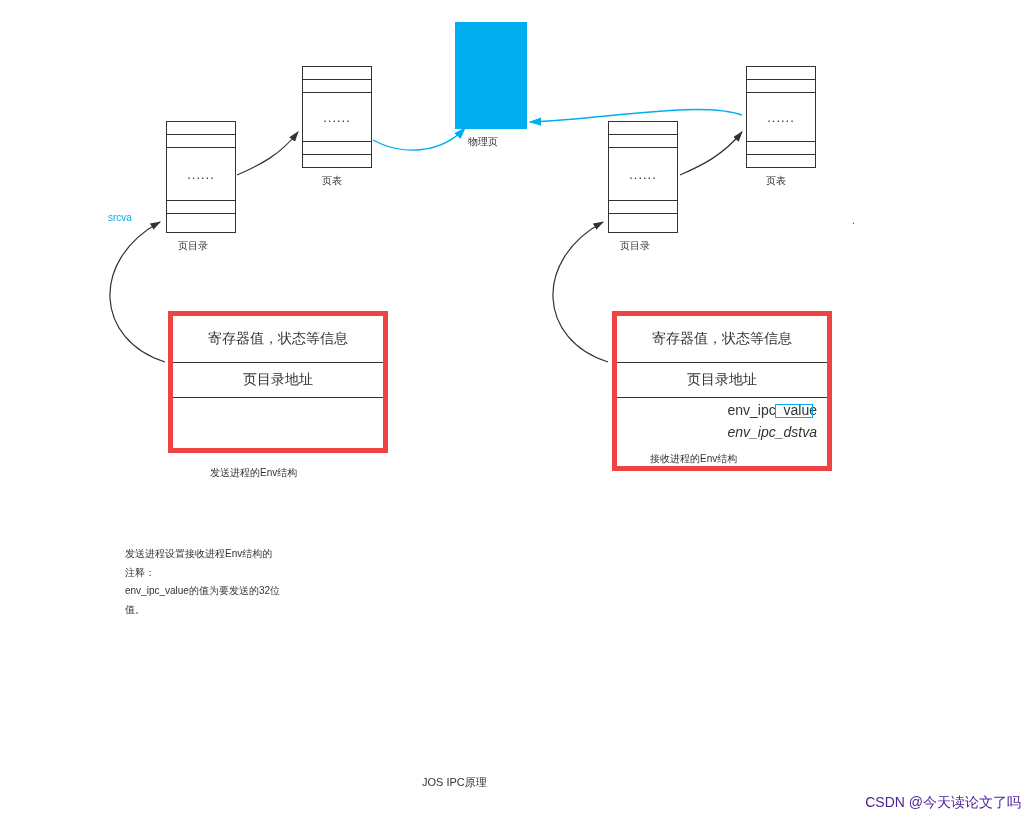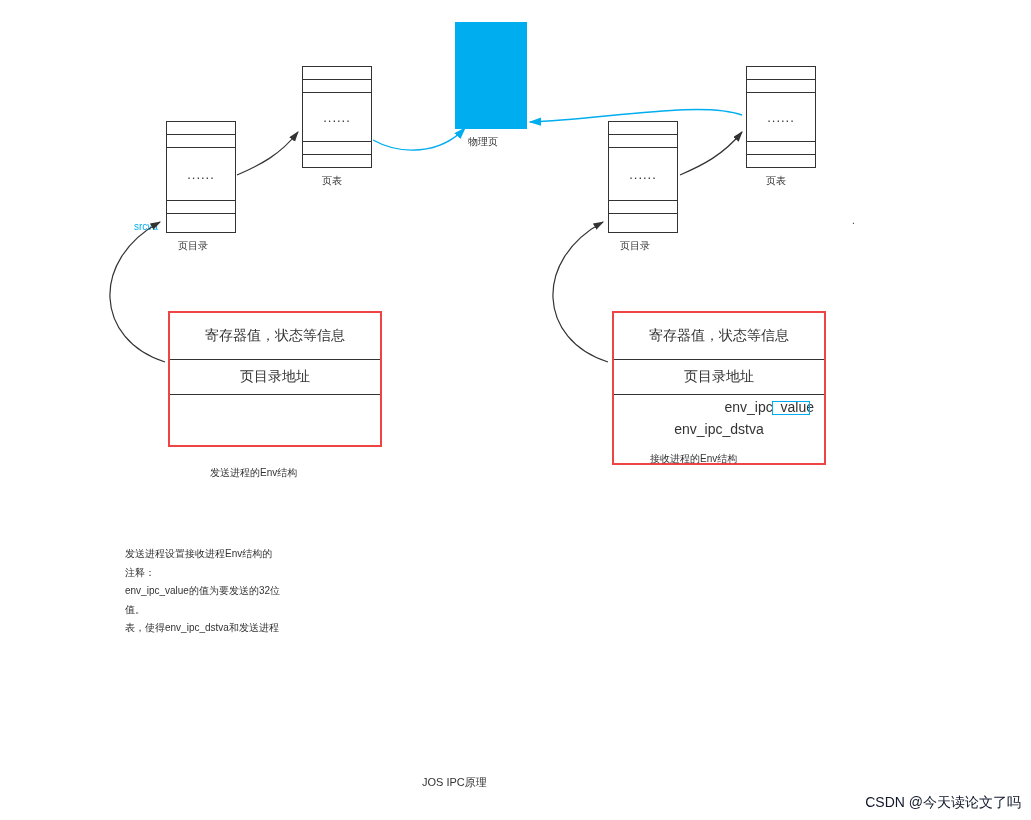--- a/index.html
+++ b/index.html
@@ -39,37 +39,37 @@
   .seg:last-child { border-bottom: none; }
   .midseg {
     flex: 1;
     display: flex;
     align-items: center;
     justify-content: center;
     border-bottom: 1px solid #333;
   }
   .env-box {
     position: absolute;
-    border: 2px solid #ef4444;
+    border: 5px solid #ef4444;
     background: #fff;
   }
   .env-row {
     border-bottom: 1px solid #333;
     padding: 8px 0;
     text-align: center;
     font-size: 14px;
   }
   .env-row.noborder { border-bottom: none; }
   .blue-text { color: #00aeef; }
   svg { position: absolute; top: 0; left: 0; pointer-events: none; }
   .watermark {
     position: absolute;
     right: 10px;
     bottom: 8px;
-    color: #0f172a;
+    color: #4c1d95;
     font-size: 14px;
   }
 </style>
 </head>
 <body>
 
 <div class="box" style="left:455px; top:22px; width:70px; height:105px; background:#00aeef; border-color:#00aeef;"></div>
 <div class="label" style="left:468px; top:135px;">物理页</div>
 
 <div class="box segmented" style="left:302px; top:66px; width:68px; height:100px;">
@@ -81,21 +81,21 @@
 </div>
 <div class="label" style="left:322px; top:174px;">页表</div>
 
 <div class="box segmented" style="left:166px; top:121px; width:68px; height:110px;">
   <div class="seg"></div>
   <div class="seg"></div>
   <div class="midseg dots">......</div>
   <div class="seg"></div>
   <div class="seg" style="border-bottom:none; height:18px;"></div>
 </div>
-<div class="label blue-text" style="left:134px; top:212px;margin-top:9px;">srcva</div>
+<div class="label blue-text" style="left:108px; top:212px;">srcva</div>
 <div class="label" style="left:178px; top:239px;">页目录</div>
 
 <div class="box segmented" style="left:746px; top:66px; width:68px; height:100px;">
   <div class="seg"></div>
   <div class="seg"></div>
   <div class="midseg dots">......</div>
   <div class="seg"></div>
   <div class="seg" style="border-bottom:none;"></div>
 </div>
 <div class="label" style="left:766px; top:174px;">页表</div>
@@ -116,32 +116,31 @@
 </div>
 <div class="label" style="left:210px; top:466px;">发送进程的Env结构</div>
 
 <div class="env-box" style="left:612px; top:311px; width:210px; height:150px;">
   <div class="env-row" style="padding:14px 0;">寄存器值，状态等信息</div>
   <div class="env-row">页目录地址</div>
   <div class="env-row noborder" style="padding:4px 10px; text-align:right; position:relative;">
     <span>env_ipc_value</span>
     <span style="position:absolute; right:14px; top:6px; width:36px; height:12px; border:1px solid #00aeef;"></span>
   </div>
-  <div class="env-row noborder" style="padding:2px 10px; text-align:center;">env_ipc_dstva</div>
+  <div class="env-row noborder" style="padding:2px 10px; text-align:right;font-style:italic;">env_ipc_dstva</div>
 </div>
 <div class="label" style="left:650px; top:452px;">接收进程的Env结构</div>
 
 <div class="label" style="left:852px; top:215px; font-size:10px;">.</div>
 
 <div class="label" style="left:125px; top:545px; white-space:normal; width:260px; line-height:1.85;">
   <div>发送进程设置接收进程Env结构的</div>
   <div>注释：</div>
   <div>env_ipc_value的值为要发送的32位</div>
   <div>值。</div>
-  <div>表，使得env_ipc_dstva和发送进程</div>
 </div>
 
 <div class="label" style="left:422px; top:775px; font-size:11px;">JOS IPC原理</div>
 
 <div class="watermark">CSDN @今天读论文了吗</div>
 
 <svg width="1031" height="820">
   <defs>
     <marker id="arrow-black" markerWidth="10" markerHeight="10" refX="8" refY="3" orient="auto">
       <path d="M0,0 L9,3 L0,6 Z" fill="#333"></path>

